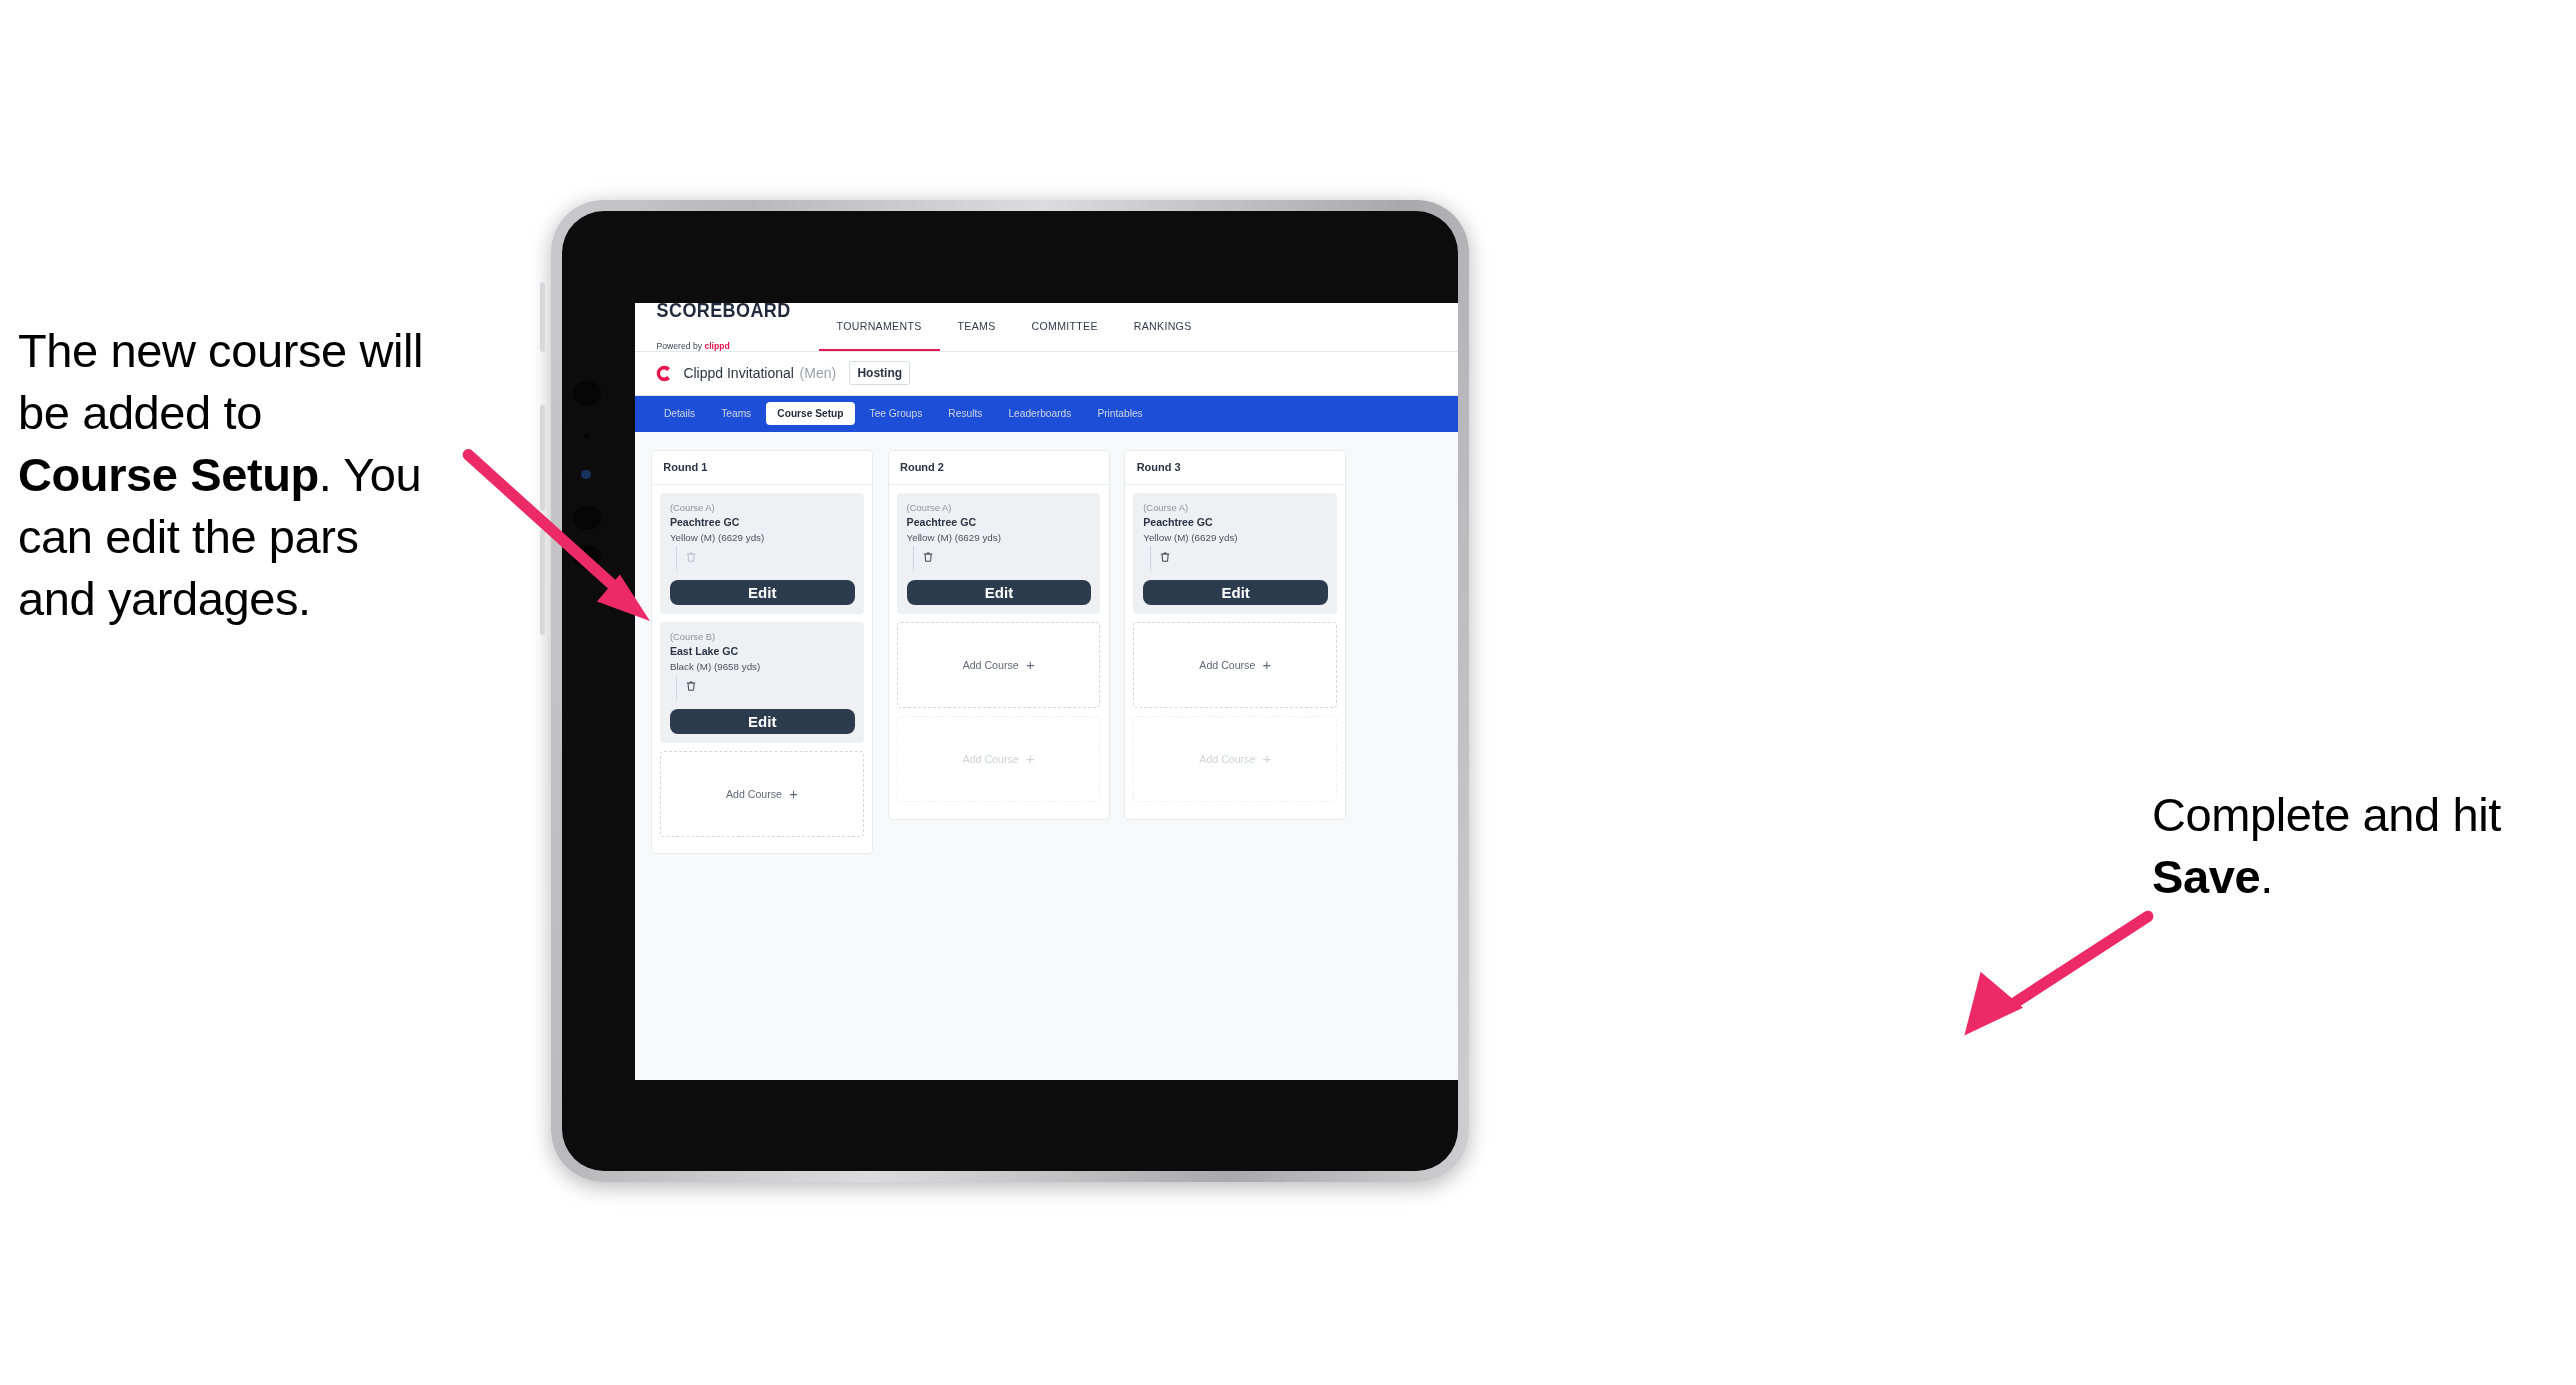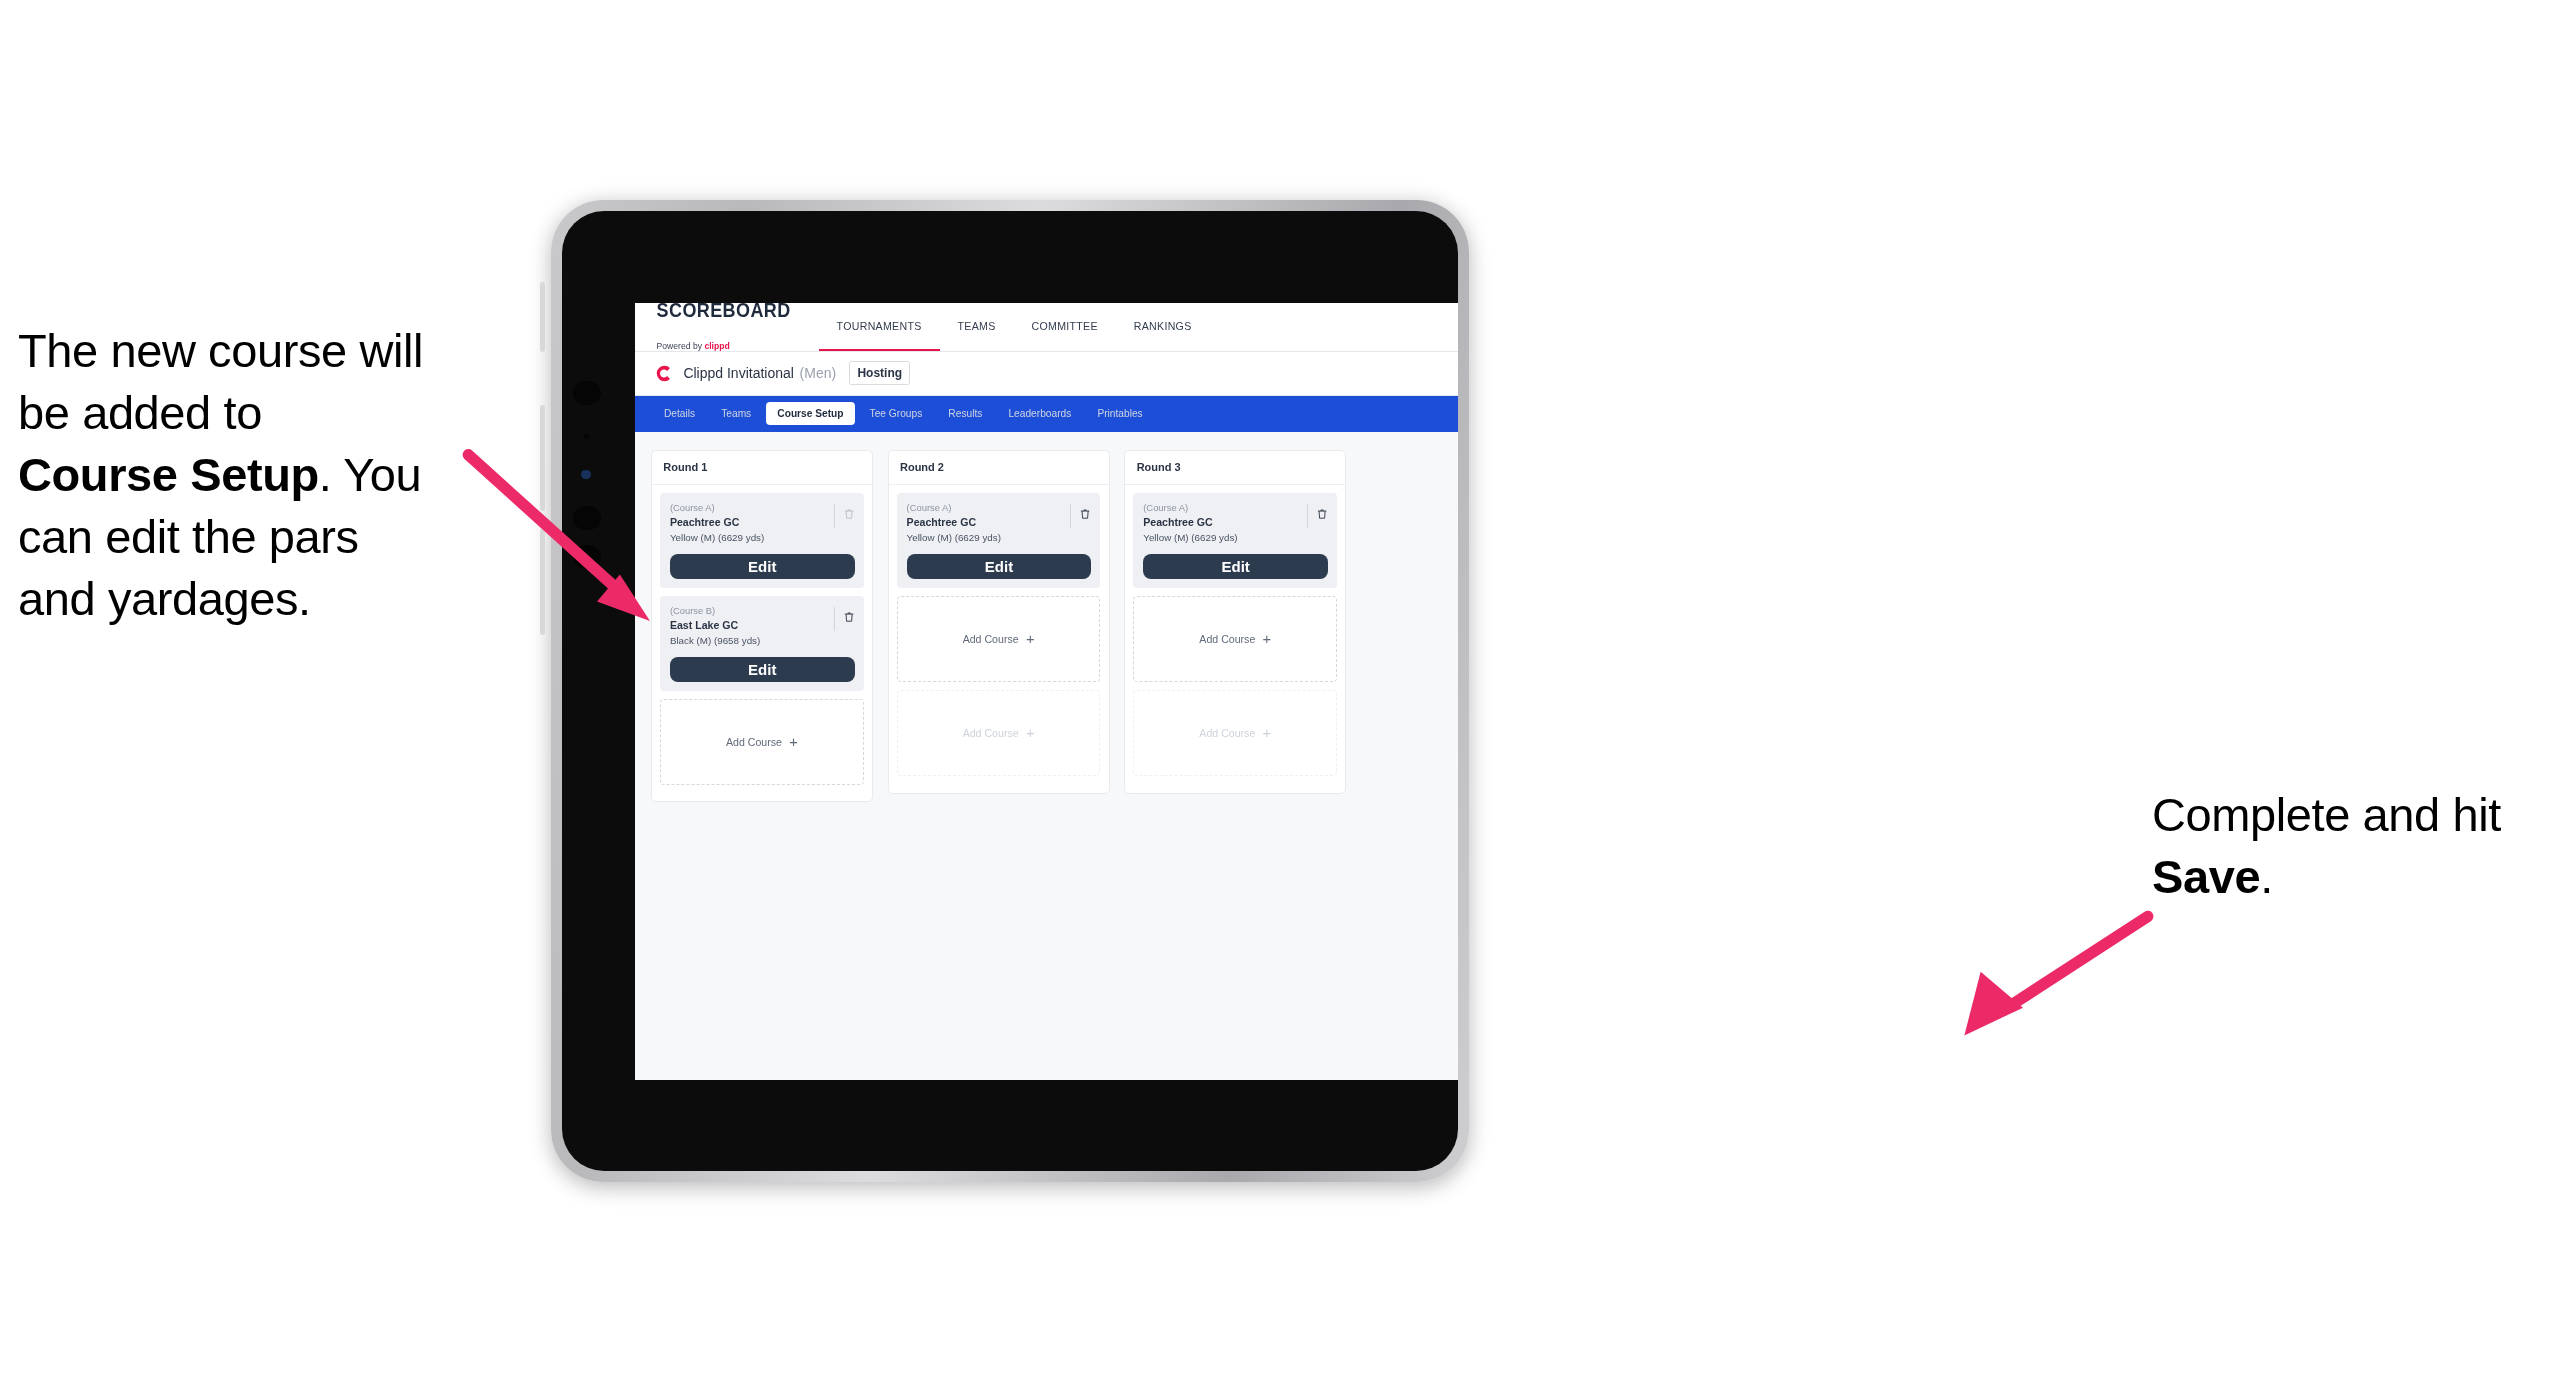--- a/index.html
+++ b/index.html
@@ -123,21 +123,21 @@
     width: 222px; background:#fff; border:0.8px solid #e8eaee; border-radius:4.9px;
     padding: 0 0 8.2px 0; flex:none;
   }
   .round-head {
     padding: 10.6px 11.4px; font-size:11px; font-weight:600; color:#2b3445;
     border-bottom:0.8px solid #eceef1;
   }
   .round-body { padding: 8.2px; display:flex; flex-direction:column; gap:8.2px; }
 
   .course-card { background:#eef0f3; border-radius:4.1px; padding:9px 9px 9px 9.8px; }
-  .course-top { display:flex; align-items:flex-start; }
+  .course-top { display:flex; align-items:flex-start;flex-direction:column; }
   .course-info { flex:1; min-width:0; }
   .course-label { font-size:9.4px; color:#8d95a2; line-height:1.35; }
   .course-name  { font-size:10.6px; font-weight:700; color:#2b3445; line-height:1.5; }
   .course-tee   { font-size:9.8px; color:#4a5263; line-height:1.45; }
   .course-actions { display:flex; align-items:center; gap:8.2px; padding-left:6.5px; padding-top:1.6px; }
   .vdiv { width:0.8px; height:24.5px; background:#d3d7dd; }
   .trash { cursor:pointer; }
   .trash.disabled { opacity:.28; cursor:default; }
   .edit-btn {
     margin-top:9px; width:100%; background:#2d3b4e; color:#fff;

